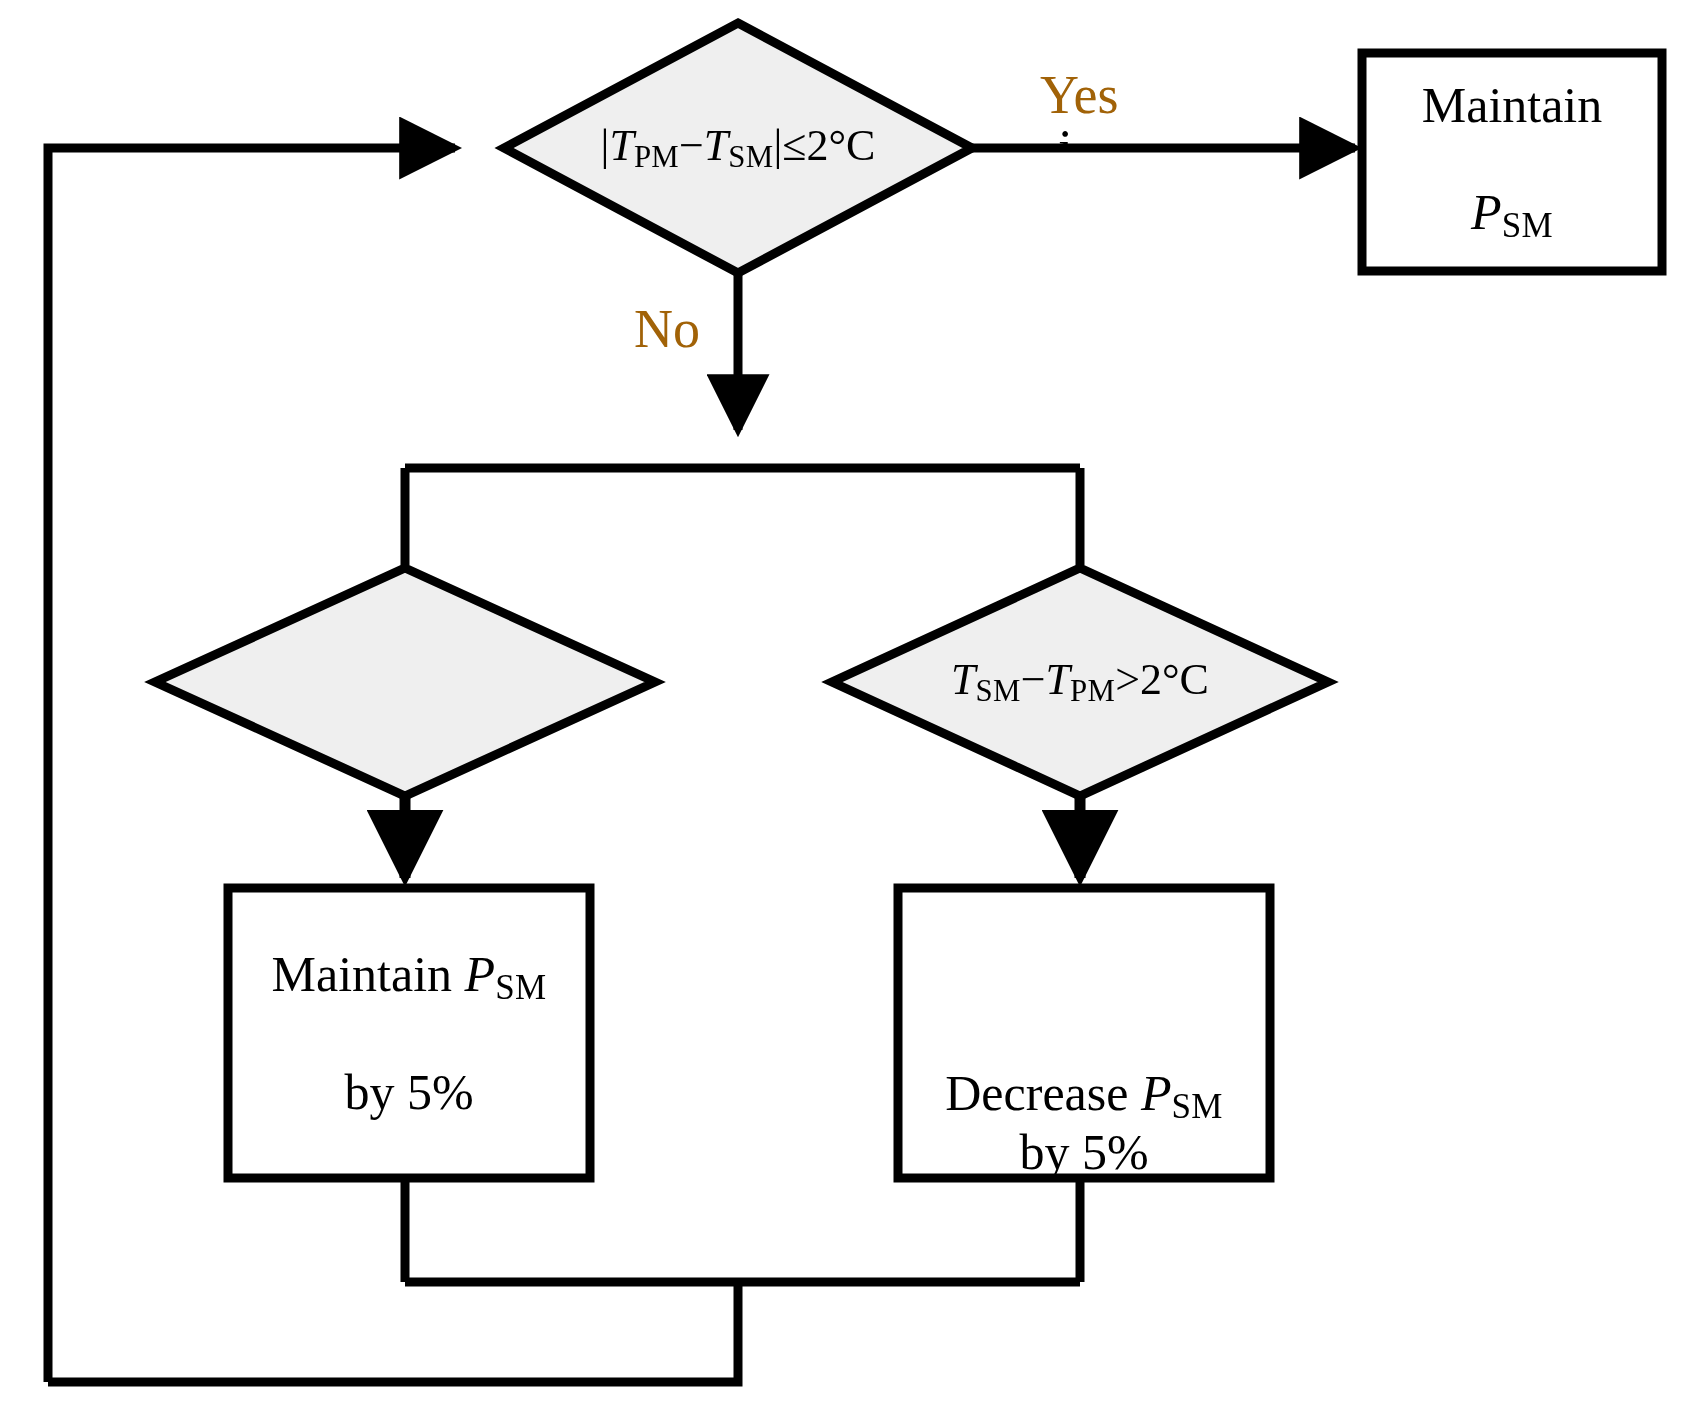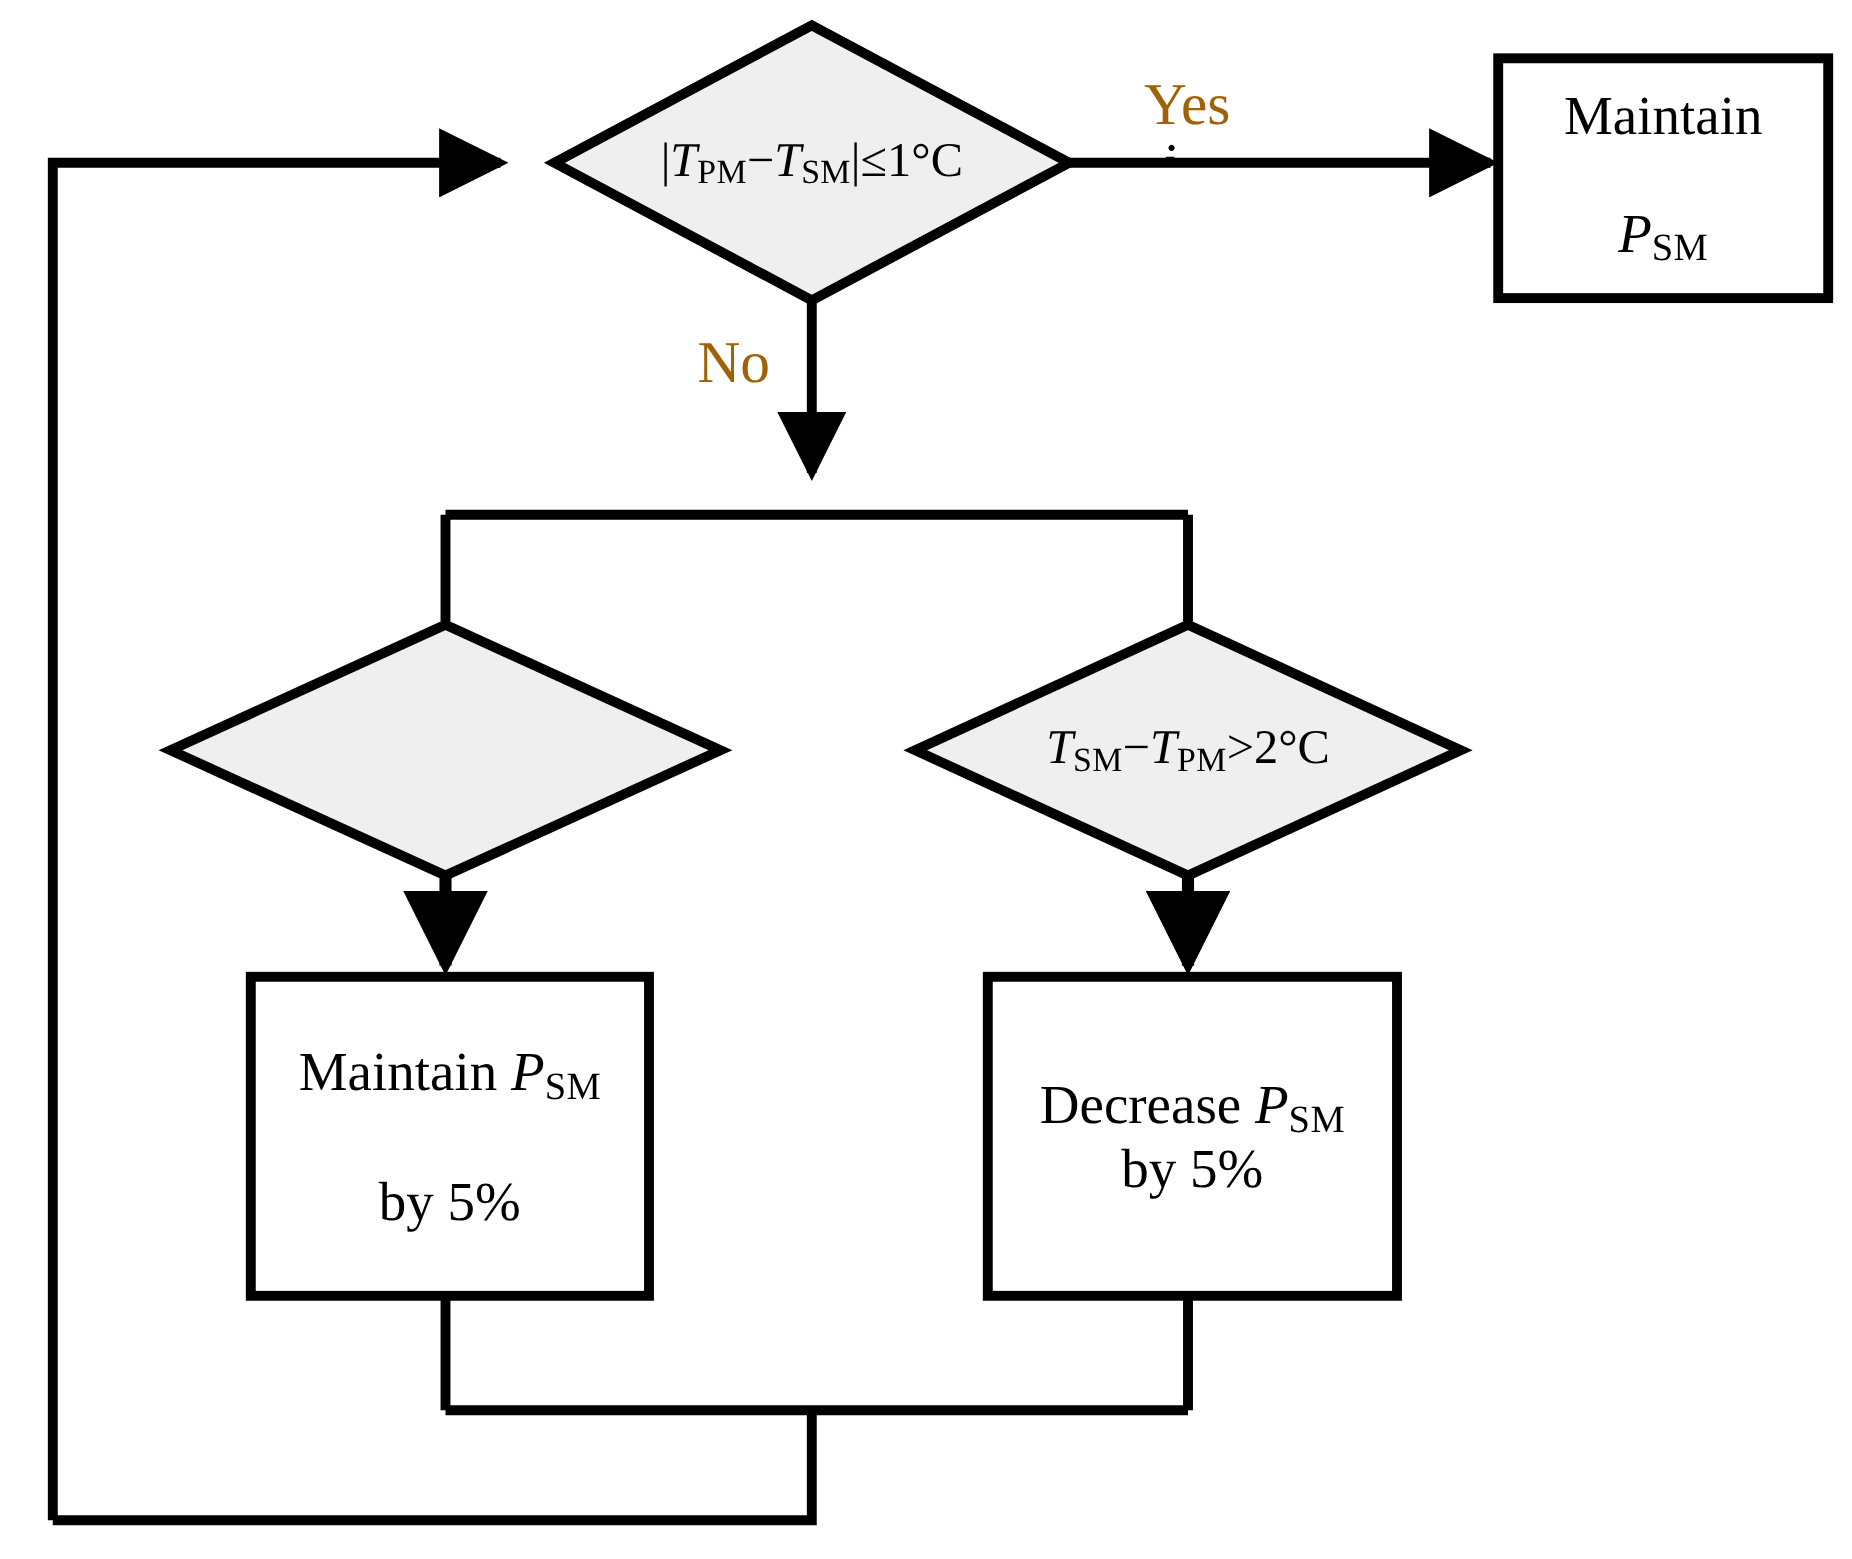--- a/index.html
+++ b/index.html
@@ -122,21 +122,21 @@
 
     <rect x="1362" y="53" width="300" height="218" fill="#ffffff" stroke="#000000" stroke-width="9"></rect>
 
     <rect x="228" y="888" width="362" height="290" fill="#ffffff" stroke="#000000" stroke-width="9"></rect>
 
     <rect x="898" y="888" width="372" height="290" fill="#ffffff" stroke="#000000" stroke-width="9"></rect>
   </svg>
 
   <div class="node-text diamond-label" style="left:504px; top:108px; width:468px; height:80px;">
     <span class="line">
-      <span class="op">|</span><span class="mi">T</span><span class="sub">PM</span><span class="op">−</span><span class="mi">T</span><span class="sub">SM</span><span class="op">|</span><span class="op">≤1°C</span>
+      <span class="op">|</span><span class="mi">T</span><span class="sub">PM</span><span class="op">−</span><span class="mi">T</span><span class="sub">SM</span><span class="op">|</span><span class="op">≤2°C</span>
     </span>
   </div>
 
 
   <div class="node-text diamond-label" style="left:860px; top:642px; width:440px; height:80px;">
     <span class="line">
       <span class="mi">T</span><span class="sub">SM</span><span class="op">−</span><span class="mi">T</span><span class="sub">PM</span><span class="op">&gt;2°C</span>
     </span>
   </div>
 
@@ -147,21 +147,21 @@
     </span>
   </div>
 
   <div class="node-text box-label" style="left:228px; top:888px; width:362px; height:290px; justify-content:space-evenly;">
     <span class="line">
       <span class="op">Maintain </span><span class="mi">P</span><span class="sub">SM</span>
     </span>
     <span class="line">by 5%</span>
   </div>
 
-  <div class="node-text box-label" style="left:898px; top:888px; width:372px; height:290px; justify-content:center;">
+  <div class="node-text box-label" style="left:898px; top:888px; width:372px; height:290px; justify-content:flex-end;">
     <span class="line">
       <span class="op">Decrease </span><span class="mi">P</span><span class="sub">SM</span>
     </span>
     <span class="line">by 5%</span>
   </div>
 
   <div class="edge-label" style="left:1040px; top:68px;">Yes</div>
 
   <div class="ghost" style="left:1058px; top:122px; width:26px; height:26px;">i</div>
 

